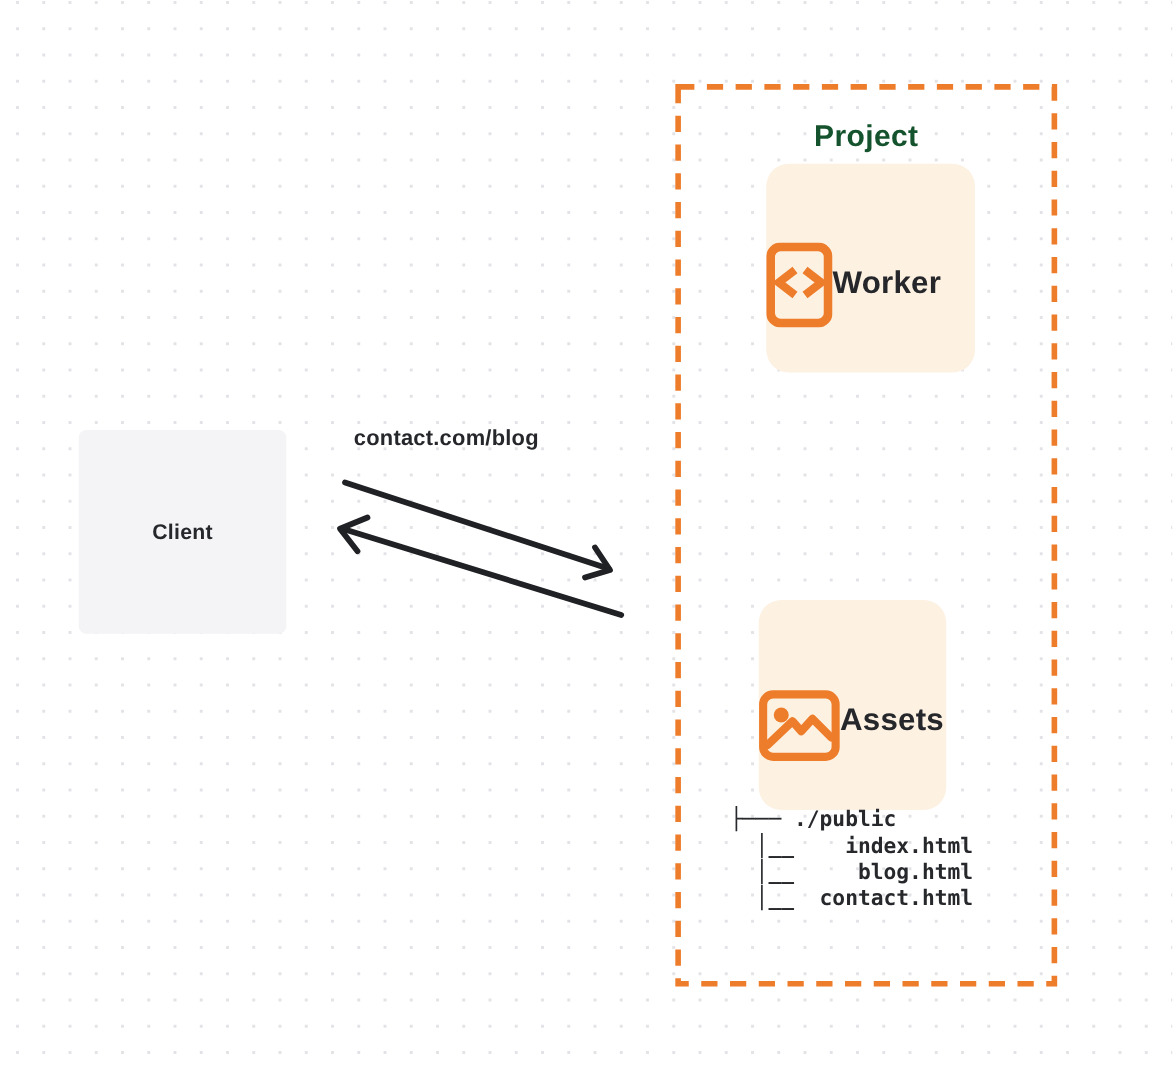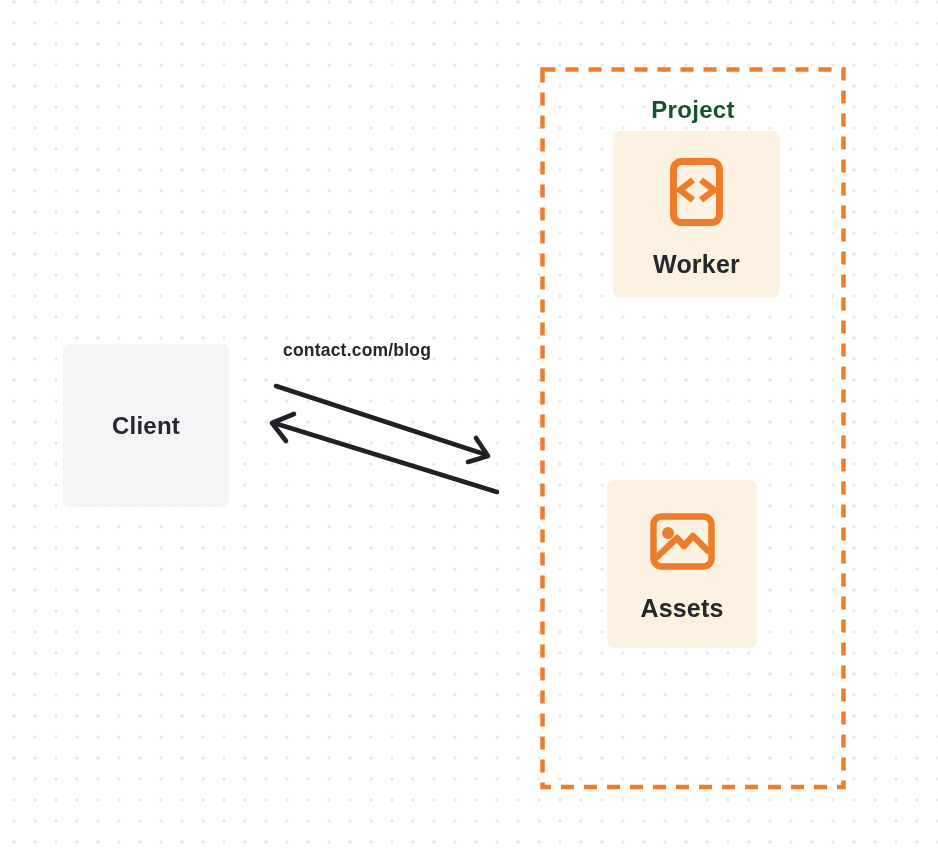--- a/index.html
+++ b/index.html
@@ -13,41 +13,41 @@
     background-position:3.5px -8.5px;
     font-family:"Liberation Sans",sans-serif;
     color:#25272b;
   }
   
   .client{
     position:absolute;left:63px;top:344px;width:166px;height:163px;
     background:#f4f4f6;border-radius:6px;
     display:flex;align-items:center;justify-content:center;
   }
-  .client-label{font-size:24px;font-weight:700;letter-spacing:.2px;}
+  .client-label{font-size:17px;font-weight:700;letter-spacing:.2px;}
   
   .url-label{
     position:absolute;left:283px;top:340px;
     font-size:17.5px;font-weight:700;letter-spacing:.2px;
   }
   
   .arrows{position:absolute;left:0;top:0;width:938px;height:860px;pointer-events:none;}
   
   .project-border{position:absolute;left:538px;top:65px;width:310px;height:727px;pointer-events:none;}
   .project-label{
     position:absolute;left:693px;top:80px;transform:translate(-50%,-50%);
     background:#ffffff;padding:0 6px;
     font-size:24px;font-weight:700;color:#14532d;letter-spacing:.3px;
     white-space:nowrap;
     margin-top:30px;
   }
   
   .card{
-    position:absolute;background:#fdf1e2;border-radius:8px;
-    display:flex;flex-direction:column;align-items:center;
+    position:absolute;background:#fdf1e2;border-radius:18px;
+    display:flex;flex-direction:row;align-items:center;
   }
   .card.worker{left:613px;top:131px;width:167px;height:167px;}
   .card.assets{left:607px;top:480px;width:150px;height:168px;}
   .card.worker .icon{margin-top:27px;}
   .card.assets .icon{margin-top:33px;}
   .card-label{margin-top:24px;font-size:25px;font-weight:700;color:#25272b;letter-spacing:.2px;}
   
   .tree{
     position:absolute;left:584px;top:646px;margin:0;
     font-family:"DejaVu Sans Mono","Liberation Mono",monospace;
@@ -92,14 +92,18 @@
 
   <div class="card assets">
     <svg class="icon" width="65" height="57" viewBox="0 0 65 57">
       <rect x="3.5" y="3.5" width="58" height="50" rx="8" fill="none" stroke="#ee7d2b" stroke-width="6.5"></rect>
       <circle cx="18" cy="20" r="6" fill="#ee7d2b"></circle>
       <path d="M7 44 L27 25 L34 33 L43 23 L58 38" fill="none" stroke="#ee7d2b" stroke-width="6.5" stroke-linejoin="round" stroke-linecap="round"></path>
     </svg>
     <div class="card-label">Assets</div>
   </div>
 
+  <pre class="tree">├─── ./public
+  │__    index.html
+  │__     blog.html
+  │__  contact.html</pre>
 
 </div>
 
 </body></html>

